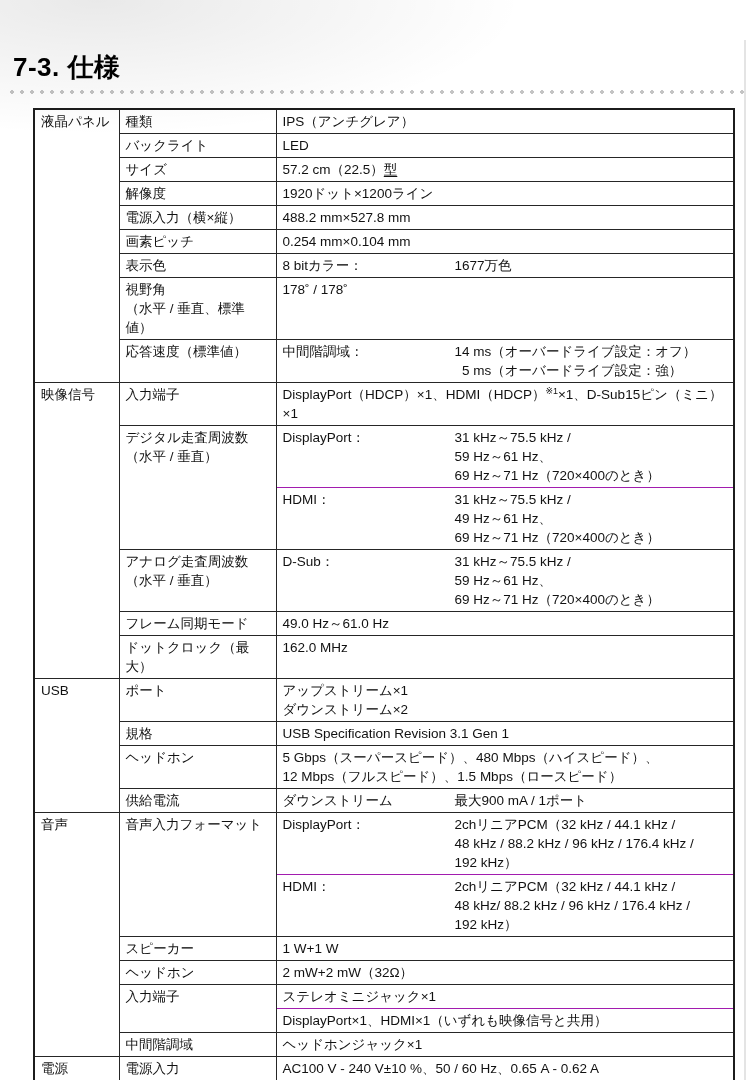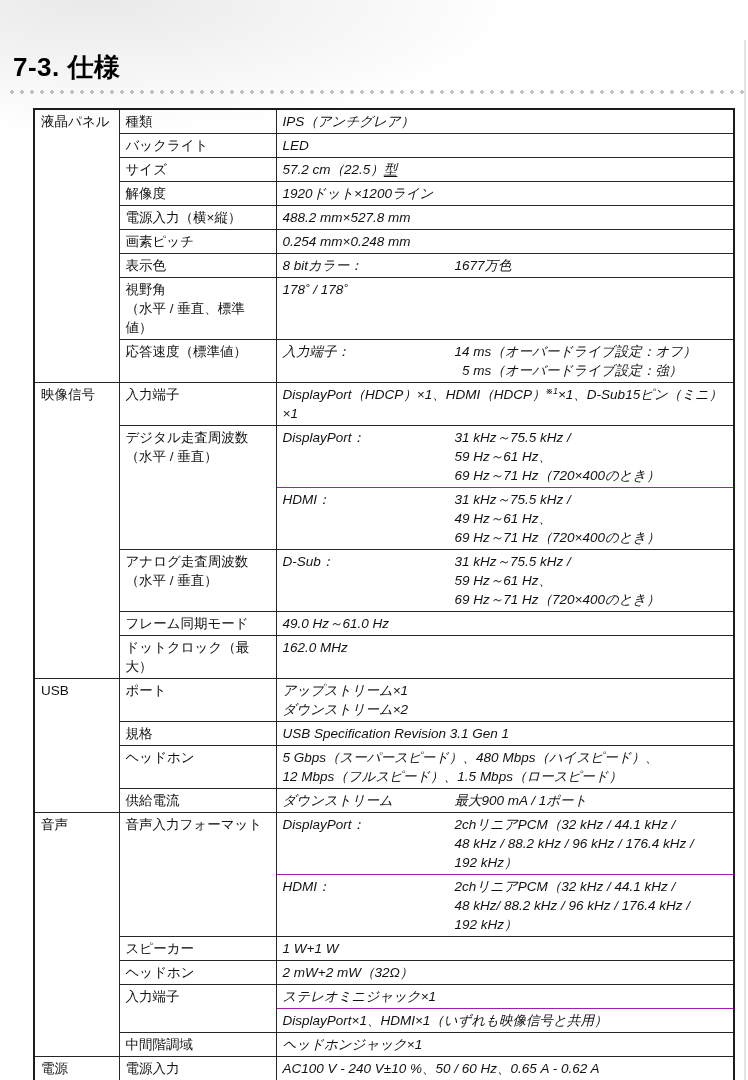--- a/index.html
+++ b/index.html
@@ -60,21 +60,20 @@
     margin-left: 46px;
   }
   .spec-table td.cat {
     padding: 2px 4px 2px 6px;
   }
   .spec-table td.item {
     padding: 2px 4px 2px 6px;
   }
   .spec-table td.val {
     padding: 0;
-    font-style: italic;
   }
   .subrow {
     display: flex;
     padding: 2px 6px;
   }
   .subrow + .subrow {
     border-top: 1px solid #a21caf;
   }
   .sublabel {
     flex: 0 0 auto;
@@ -147,21 +146,21 @@
         <td class="val">
           <div class="subrow">
             <div class="subval">488.2 mm×527.8 mm</div>
           </div>
         </td>
       </tr>
       <tr>
         <td class="item">画素ピッチ</td>
         <td class="val">
           <div class="subrow">
-            <div class="subval">0.254 mm×0.248 mm</div>
+            <div class="subval">0.254 mm×0.104 mm</div>
           </div>
         </td>
       </tr>
       <tr>
         <td class="item">表示色</td>
         <td class="val">
           <div class="subrow">
             <div class="sublabel">8 bitカラー：</div>
             <div class="subval">1677万色</div>
           </div>
@@ -172,21 +171,21 @@
         <td class="val">
           <div class="subrow">
             <div class="subval">178˚ / 178˚</div>
           </div>
         </td>
       </tr>
       <tr>
         <td class="item">応答速度（標準値）</td>
         <td class="val">
           <div class="subrow">
-            <div class="sublabel">入力端子：</div>
+            <div class="sublabel">中間階調域：</div>
             <div class="subval">14 ms（オーバードライブ設定：オフ）<br> 5 ms（オーバードライブ設定：強）</div>
           </div>
         </td>
       </tr>
       <tr>
         <td class="cat" rowspan="5">映像信号</td>
         <td class="item">入力端子</td>
         <td class="val">
           <div class="subrow">
             <div class="subval">DisplayPort（HDCP）×1、HDMI（HDCP）<sup>※1</sup>×1、D-Sub15ピン（ミニ）<br>×1</div>

